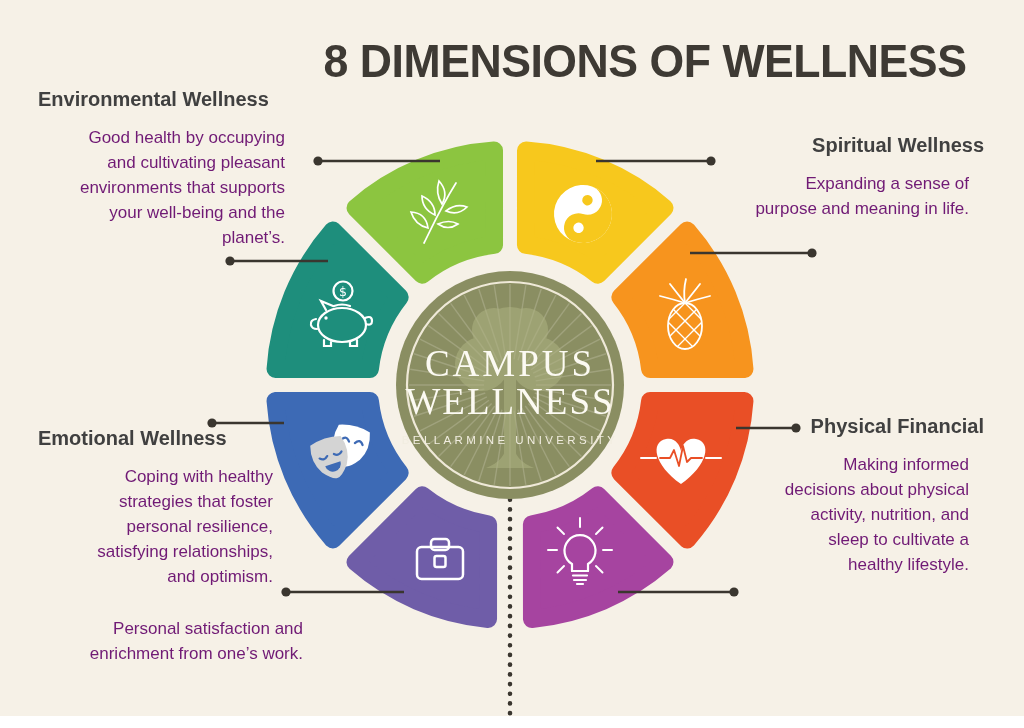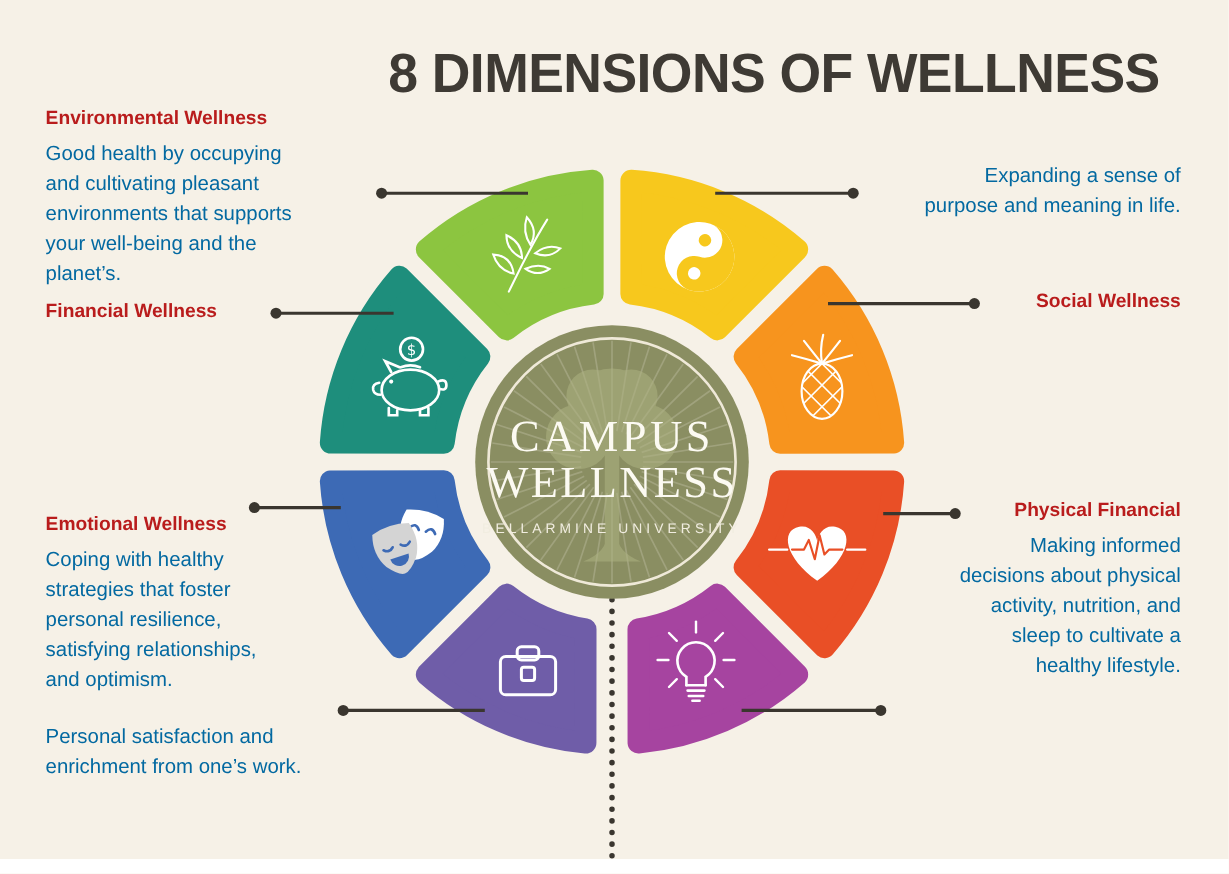--- a/index.html
+++ b/index.html
@@ -9,24 +9,24 @@
     font-family:"Liberation Sans",sans-serif;
   }
   .title{
     position:absolute;left:300px;top:34px;width:690px;
     text-align:center;font-size:46px;font-weight:bold;letter-spacing:-0.5px;
     color:#3E3A34;white-space:nowrap;
     transform:scaleX(0.97);transform-origin:center;
   }
   .tb{position:absolute;}
   .tb h3{
-    margin:0 0 5px 0;font-size:16px;font-weight:bold;color:#b91c1c;line-height:22px;
+    margin:0 0 5px 0;font-size:20px;font-weight:bold;color:#404040;line-height:22px;
   }
   .tb p{
-    margin:0;font-size:17px;line-height:25px;color:#0369a1;white-space:pre-line;
+    margin:15px;font-size:17px;line-height:25px;color:#701a75;white-space:pre-line;text-align:right;
   }
   .tb.right{text-align:right;}
   .tb-env{left:38px;top:88px;width:262px;}
   .tb-fin{left:38px;top:249px;width:230px;}
   .tb-emo{left:38px;top:427px;width:250px;}
   .tb-voc{left:38px;top:601px;width:280px;}
   .tb-spi{right:40px;top:134px;width:260px;}
   .tb-soc{right:40px;top:241px;width:255px;}
   .tb-phy{right:40px;top:415px;width:245px;}
   .tb-int{right:40px;top:581px;width:290px;}
@@ -43,41 +43,40 @@
 
   <div class="tb tb-env">
     <h3>Environmental Wellness</h3>
     <p>Good health by occupying
 and cultivating pleasant
 environments that supports
 your well-being and the
 planet’s.</p>
   </div>
   <div class="tb tb-fin">
-    <h3>Financial Wellness</h3>
   </div>
   <div class="tb tb-emo">
     <h3>Emotional Wellness</h3>
     <p>Coping with healthy
 strategies that foster
 personal resilience,
 satisfying relationships,
 and optimism.</p>
   </div>
   <div class="tb tb-voc">
     <p>Personal satisfaction and
 enrichment from one’s work.</p>
   </div>
 
   <div class="tb right tb-spi">
+    <h3>Spiritual Wellness</h3>
     <p>Expanding a sense of
 purpose and meaning in life.</p>
   </div>
   <div class="tb right tb-soc">
-    <h3>Social Wellness</h3>
   </div>
   <div class="tb right tb-phy">
     <h3>Physical Financial</h3>
     <p>Making informed
 decisions about physical
 activity, nutrition, and
 sleep to cultivate a
 healthy lifestyle.</p>
   </div>
 

